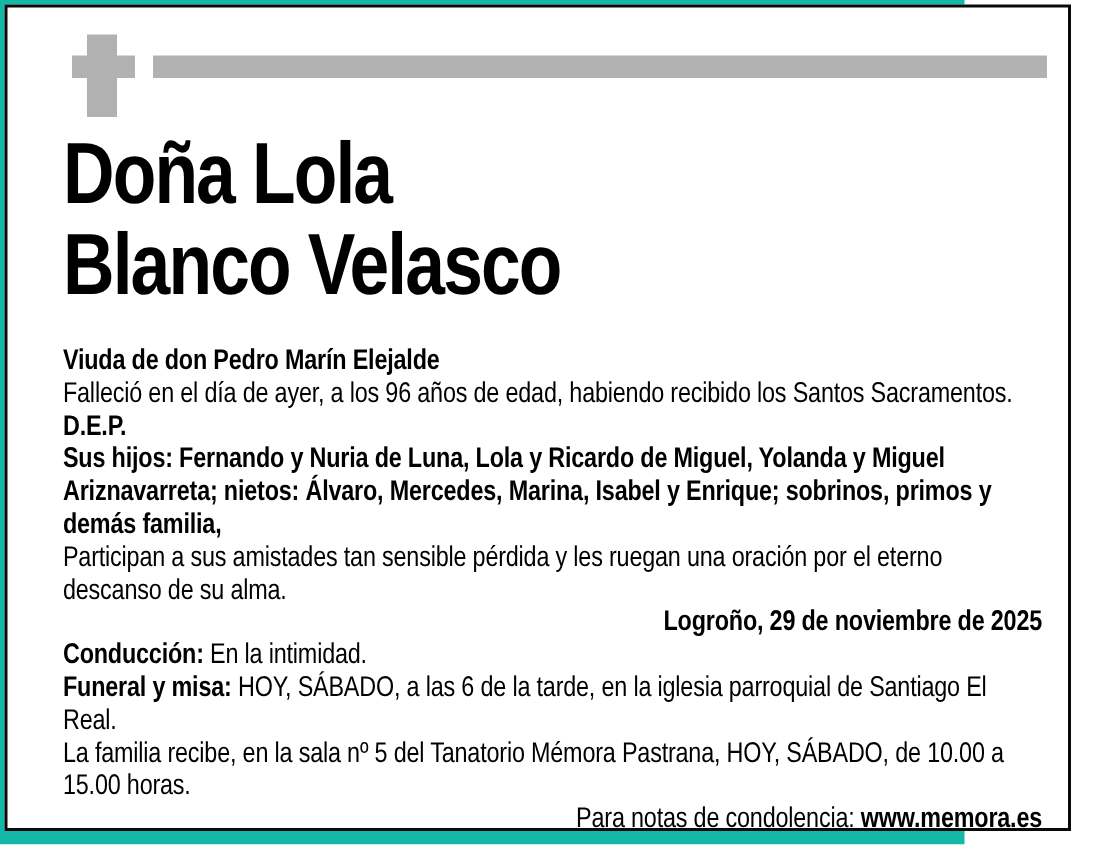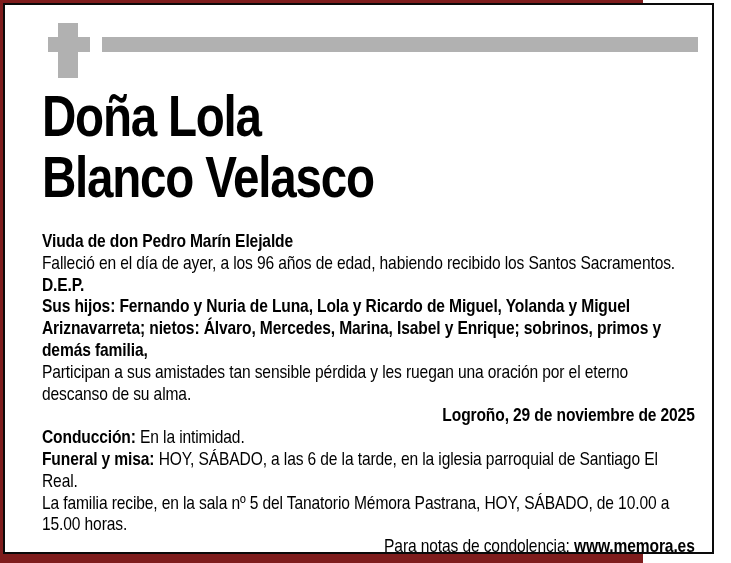--- a/index.html
+++ b/index.html
@@ -6,21 +6,21 @@
     margin: 0;
     padding: 0;
     overflow: hidden;
     background: #ffffff;
     font-family: "Liberation Sans", "DejaVu Sans", sans-serif;
   }
   .page {
     position: relative;
     width: 643px;
     height: 563px;
-    background: #7f1d1d;
+    background: #14b8a6;
   }
   .card {
     position: absolute;
     left: 3px;
     top: 3px;
     width: 711px;
     height: 551px;
     border: 2px solid #0a0a0a;
     box-sizing: border-box;
     background: #ffffff;

